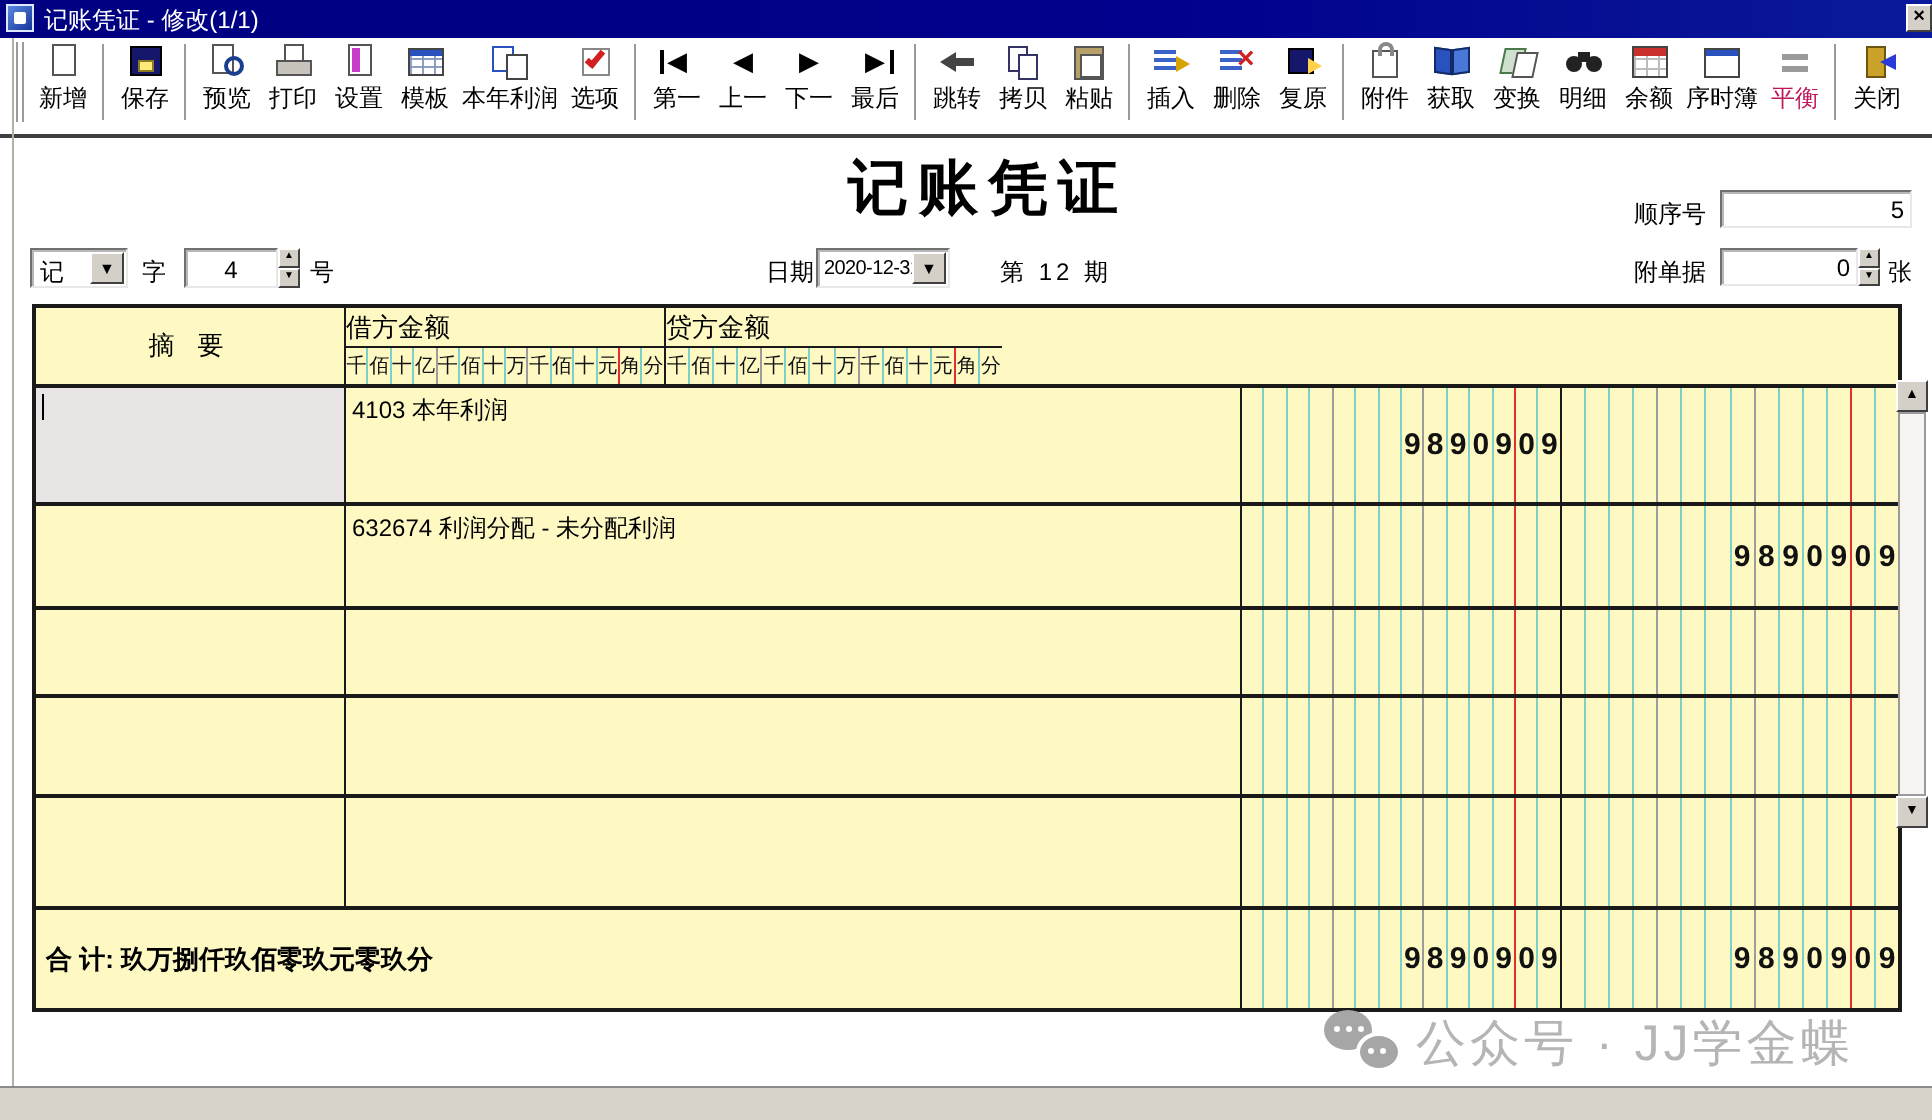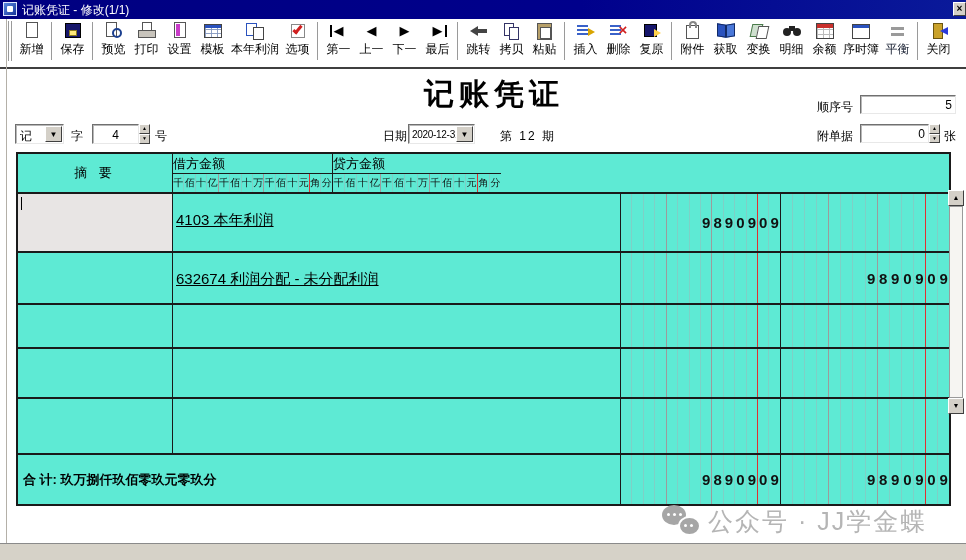--- a/index.html
+++ b/index.html
@@ -19,21 +19,21 @@
     text-align:center;box-sizing:border-box;}
 
   
   #toolbar{position:absolute;left:0;top:19px;width:966px;height:47px;background:#fff;
     border-bottom:2px solid #3f3f3f;box-sizing:content-box;display:flex;align-items:flex-start;padding-top:1px;}
   .grip{width:6px;height:40px;margin:1px 2px 0 7px;
     background:linear-gradient(90deg,#fff 0 1px,#9a9a9a 1px 2px,transparent 2px 3px,#fff 3px 4px,#9a9a9a 4px 5px,transparent 5px);}
   .tsep{width:0;height:38px;border-left:1px solid #9a9a9a;border-right:1px solid #fff;margin:2px 3px 0 3px;}
   .tbtn{display:flex;flex-direction:column;align-items:center;padding:1px 2px 0 2px;min-width:29px;cursor:default;}
   .tbtn .lbl{font-size:12px;line-height:15px;white-space:nowrap;color:#000;}
-  .tbtn.disabled .lbl{color:#0f172a;}
+  .tbtn.disabled .lbl{color:#be185d;}
 
   
   .ic{width:24px;height:21px;position:relative;flex:none;}
   .ic::before,.ic::after{content:"";position:absolute;box-sizing:border-box;}
   .ic.nav{font-size:13px;line-height:20px;text-align:center;color:#000;}
   .ic-first::before{left:3px;top:4px;width:2px;height:12px;background:#000;}
   .ic-last::before{right:3px;top:4px;width:2px;height:12px;background:#000;}
   .ic-new::before{left:6px;top:1px;width:12px;height:16px;background:#fff;border:1px solid #555;}
   .ic-save::before{left:4px;top:2px;width:16px;height:15px;background:#16166b;border:1px solid #000;}
   .ic-save::after{left:8px;top:9px;width:8px;height:6px;background:#ffe97a;border:1px solid #8a7a20;}
@@ -91,41 +91,41 @@
     border:1px solid;border-color:#fff #404040 #404040 #fff;font-size:8px;line-height:15px;text-align:center;color:#000;}
   .spinner{position:absolute;width:11px;box-sizing:border-box;}
   .spinner .sbtn{height:50%;background:#d4d0c8;border:1px solid;border-color:#fff #404040 #404040 #fff;
     font-size:5px;line-height:7px;text-align:center;color:#000;box-sizing:border-box;}
 
   
   #bigtitle{position:absolute;left:384px;top:74px;width:220px;text-align:center;
     font-family:"DejaVu Serif","Liberation Serif",serif;font-size:30px;font-weight:bold;letter-spacing:5px;color:#000;}
 
   
-  #vtable{position:absolute;left:16px;top:152px;width:931px;border:2px solid #1a1a1a;background:#5eead4;}
+  #vtable{position:absolute;left:16px;top:152px;width:931px;border:2px solid #1a1a1a;background:#fef9c3;}
   .vrow{display:flex;border-bottom:2px solid #1a1a1a;}
   .vrow:last-child{border-bottom:none;}
   .cell{border-right:1.5px solid #1a1a1a;box-sizing:border-box;position:relative;overflow:hidden;}
   .c-sum{width:155px;}
   .c-acc{width:448px;}
   .c-deb{width:160px;}
   .c-cred{width:168px;border-right:none;}
   .c-total{width:603px;display:flex;align-items:center;padding-left:5px;font-weight:bold;font-size:13px;}
   .hcell{display:flex;align-items:center;justify-content:center;font-size:13px;letter-spacing:4px;}
   .amt-head{display:flex;flex-direction:column;}
   .amt-title{height:19px;line-height:19px;font-size:13px;border-bottom:1px solid #1a1a1a;}
   .strip{display:flex;width:100%;height:100%;}
   .hstrip{height:17px;flex:1;}
   .slot{flex:1 1 0;display:flex;align-items:center;justify-content:center;overflow:visible;
     border-right:1px solid #7ed0c6;font-size:10px;color:#111;}
   .slot:nth-child(4),.slot:nth-child(8){border-right-color:#9c9c9c;}
   .slot:nth-child(12){border-right-color:#e03030;}
   .slot:nth-child(14){border-right:none;}
   .num .slot{font-weight:bold;font-size:15px;font-family:"Liberation Sans","DejaVu Sans",sans-serif;}
-  .acctext{font-size:15px;padding:18px 3px;line-height:15px;color:#000;text-decoration:underline;}
+  .acctext{font-size:12px;padding:4px 3px;line-height:15px;color:#000;}
   .sel{background:#e8e5e4;}
   .caret{position:absolute;left:3px;top:3px;width:1px;height:13px;background:#000;}
 
   
   #vscroll{position:absolute;left:948px;top:190px;width:16px;height:224px;}
   #vscroll .sc-btn{position:absolute;left:0;width:16px;height:16px;background:#d4d0c8;
     border:1px solid;border-color:#fff #404040 #404040 #fff;box-sizing:border-box;
     font-size:7px;line-height:13px;text-align:center;color:#000;}
   #vscroll .sc-up{top:0;}
   #vscroll .sc-down{bottom:0;}

